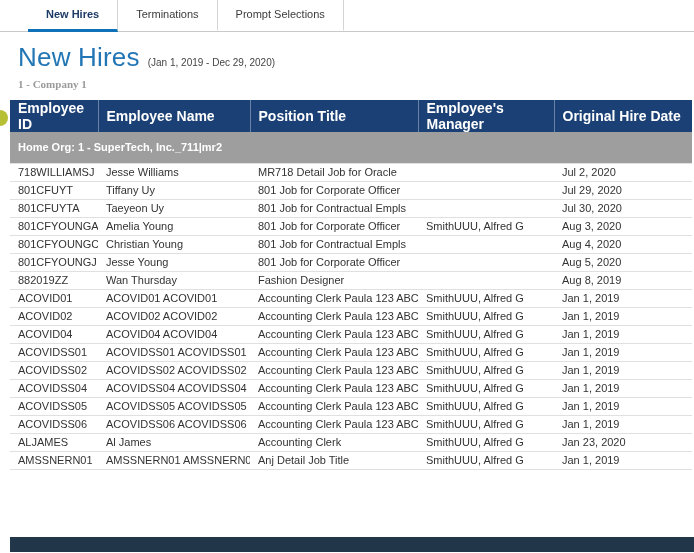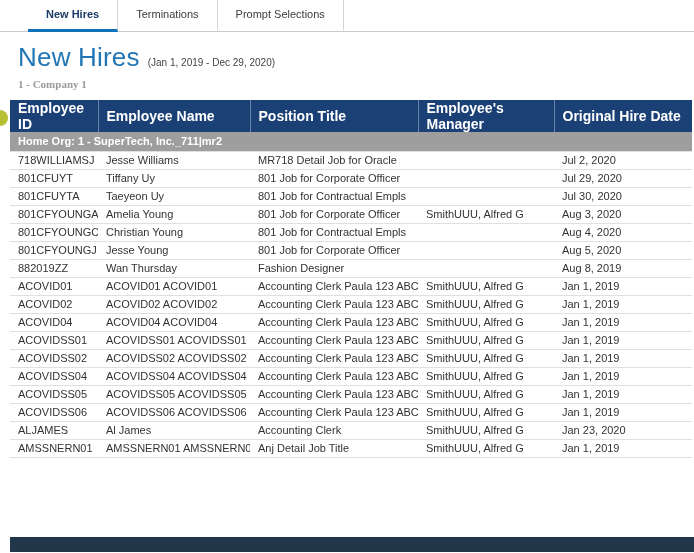--- a/index.html
+++ b/index.html
@@ -26,21 +26,21 @@
 
   
   .grid-wrap { margin-top: 10px; }
   table { border-collapse: collapse; table-layout: fixed; width: 682px; }
   col.c1 { width: 88px; } col.c2 { width: 152px; } col.c3 { width: 168px; }
   col.c4 { width: 136px; } col.c5 { width: 138px; }
   thead th { background: #1b4075; color: #fff; font-weight: bold; text-align: left;
     height: 22px; padding: 0 8px; border-right: 1px solid rgba(255,255,255,0.35);
     font-size: 14px; cursor: pointer; }
   thead th:last-child { border-right: none; }
-  tr.group-row td { background: #9e9e9e; color: #fff; font-weight: bold; height: 19px;
+  tr.group-row td { background: #9e9e9e; color: #fff; font-weight: bold; height: 31px;
     padding: 0 8px; }
   tbody td { height: 18px; padding: 0 8px; border-bottom: 1px solid #e0e0e0;
     white-space: nowrap; overflow: hidden; }
   tbody td.date { text-align: left; padding-right: 12px; }
 
   
   .side-handle { position: absolute; left: 0; top: 110px; width: 8px; height: 16px;
     background: #b7c034; border-radius: 0 9px 9px 0; }
 
   

